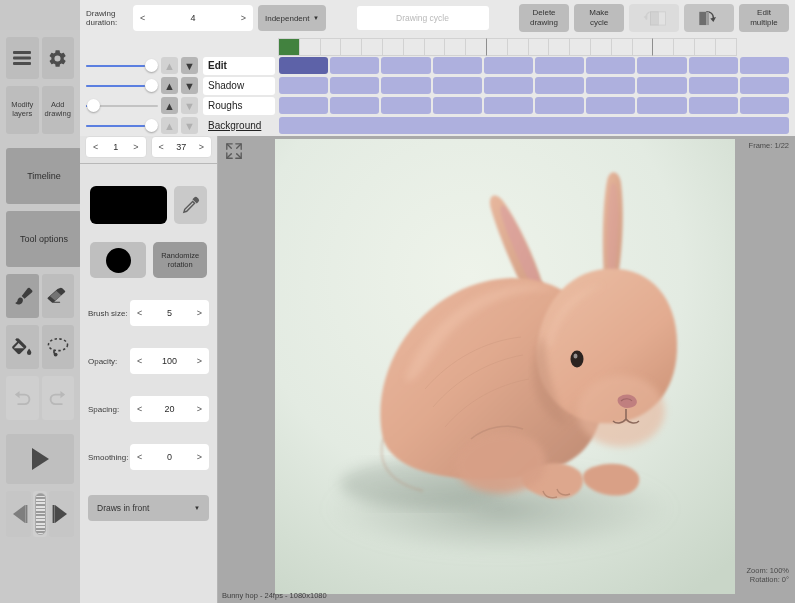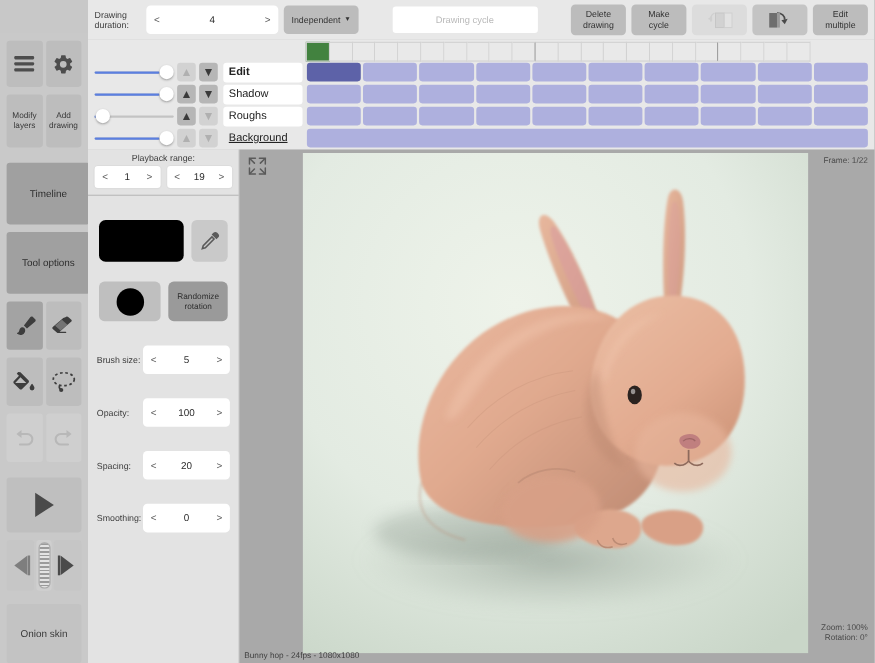--- a/index.html
+++ b/index.html
@@ -257,23 +257,20 @@
       </div>
       <div class="nav-side">
         <svg width="20" height="22" viewBox="0 0 20 22">
           <path fill="#4a4a4a" d="M4 2l12 9-12 9z"></path>
           <rect x="1.6" y="2" width="2" height="18" fill="#4a4a4a"></rect>
         </svg>
       </div>
     </div>
 
     <div class="spacer-md"></div>
-    <div class="sb-btn sb-onion">
-      <span>Onion skin</span>
-    </div>
   </div>
 
   <div class="topbar">
     <div class="lbl-two">
       <span>Drawing</span><br>
       <span>duration:</span>
     </div>
     <div class="stepper" style="width:120px;">
       <span class="arr">&lt;</span>
       <span class="val">4</span>
@@ -442,30 +439,29 @@
             <span>Background</span>
           </div>
           <div class="track solid">
             <div class="cell"></div>
           </div>
         </div>
       </div>
   </div>
 
   <div class="toolpanel">
-    <div class="pr-title">Playback range:</div>
     <div class="pr-row">
       <div class="stepper">
         <span class="arr">&lt;</span>
         <span class="val">1</span>
         <span class="arr">&gt;</span>
       </div>
       <div class="stepper">
         <span class="arr">&lt;</span>
-        <span class="val">19</span>
+        <span class="val">37</span>
         <span class="arr">&gt;</span>
       </div>
     </div>
     <div class="divider"></div>
 
     <div class="swatch-row">
       <div class="color-sw"></div>
       <div class="picker">
         <svg width="20" height="20" viewBox="0 0 24 24">
           <path fill="none" stroke="#5a5a5a" stroke-width="1.7" d="M3.5 20.5l1-3.3L14 7.7l2.3 2.3-9.5 9.5z"></path>
@@ -509,20 +505,24 @@
     </div>
     <div class="field">
       <span class="fl">Smoothing:</span>
       <div class="stepper">
         <span class="arr">&lt;</span>
         <span class="val">0</span>
         <span class="arr">&gt;</span>
       </div>
     </div>
 
+    <div class="dropdown-wide">
+      <span>Draws in front</span>
+      <span style="font-size:6px;">▼</span>
+    </div>
   </div>
 
   <div class="canvaswrap">
     <div class="expand-ic">
       <svg width="18" height="18" viewBox="0 0 20 20">
         <g stroke="#5a5a5a" stroke-width="1.5" fill="none" stroke-linecap="round">
           <path d="M8 2H2v6"></path>
             <path d="M12 2h6v6"></path>
             <path d="M8 18H2v-6"></path>
             <path d="M12 18h6v-6"></path>

